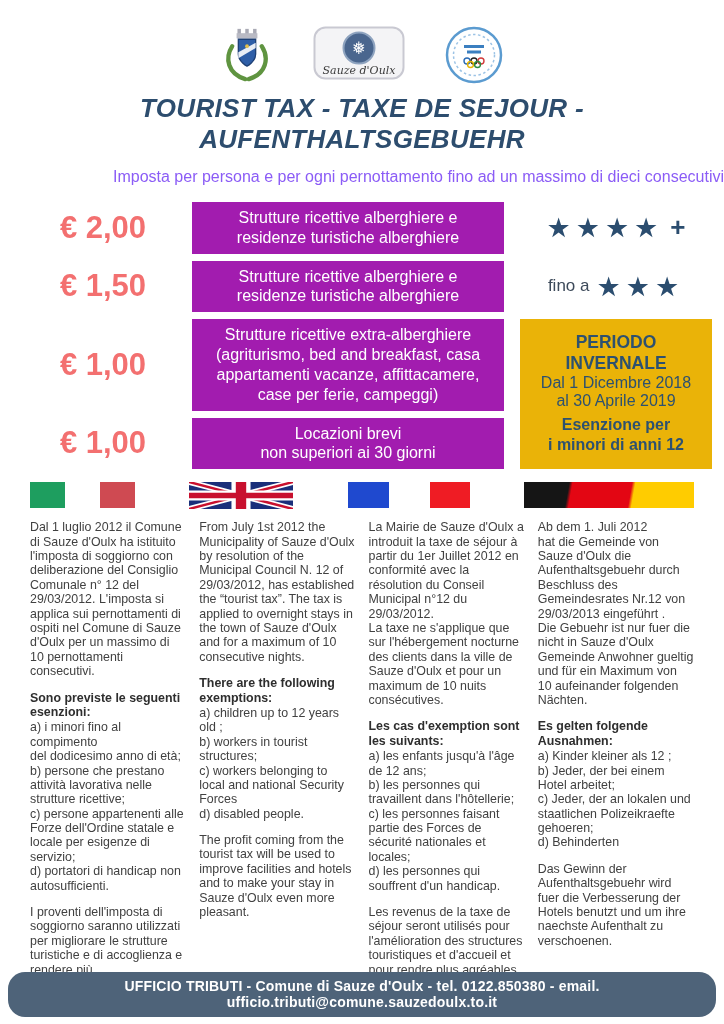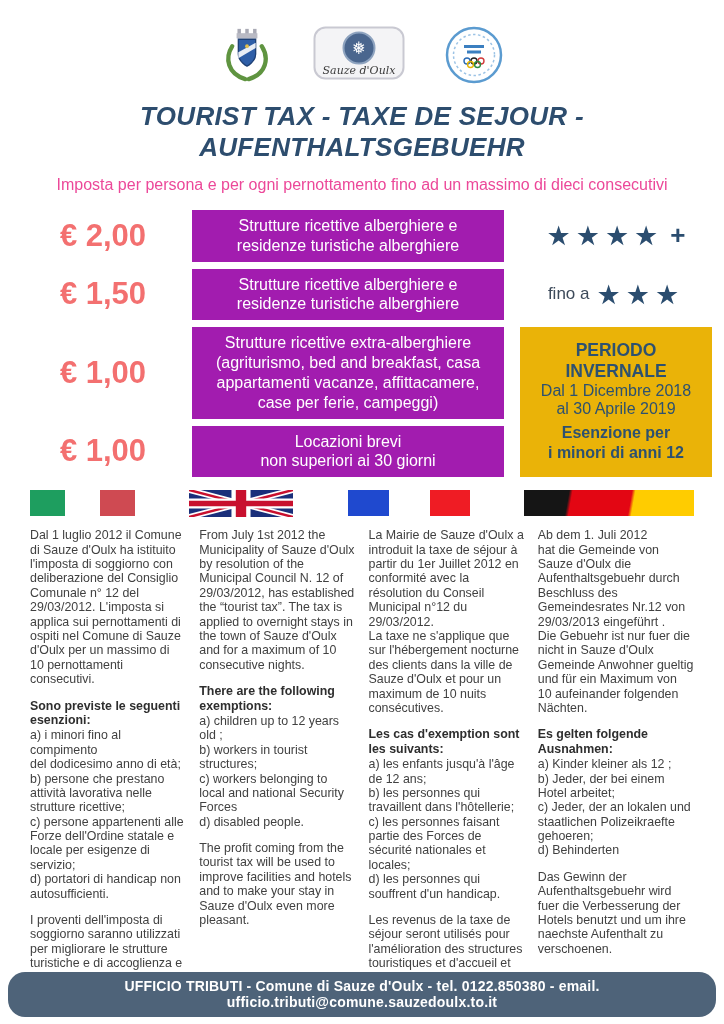--- a/index.html
+++ b/index.html
@@ -2,22 +2,22 @@
 <html><head>
 <meta charset="utf-8">
 <style>
   html,body { margin:0; padding:0; background:#ffffff; }
   body { font-family:"Liberation Sans","DejaVu Sans",sans-serif; }
   .page { position:relative; width:724px; height:1024px; margin:0 auto; background:#fff; overflow:hidden; }
 
   
   .logos { display:flex; justify-content:center; align-items:flex-end; gap:40px; padding-top:22px; height:62px; }
   .page-title { text-align:center; color:#f05c5c; font-weight:bold; font-size:30px; letter-spacing:.5px; margin-top:9px; }
-  .page-subtitle { text-align:center; color:#2d4d6e; font-weight:bold; font-style:italic; font-size:26px; margin-top:17px; letter-spacing:.3px; }
-  .tagline { text-align:center; color:#ec4899; font-size:16px; margin-top:13px; }
+  .page-subtitle { text-align:center; color:#2d4d6e; font-weight:bold; font-style:italic; font-size:26px; margin-top:9px; letter-spacing:.3px; }
+  .tagline { text-align:right; color:#8b5cf6; font-size:16px; margin-top:13px; }
 
   
   .rates { display:grid; grid-template-columns:146px 312px 192px; column-gap:16px; row-gap:7px; padding:16px 28px 0 30px; }
   .price { color:#f37070; font-size:31px; font-weight:bold; display:flex; align-items:center; justify-content:center; }
   .desc { background:#a21caf; color:#fff; font-size:16px; line-height:1.24; display:flex; align-items:center; justify-content:center; text-align:center; white-space:pre-line; padding:6px 4px; }
   .starcell { display:flex; align-items:center; justify-content:center; color:#2b4d6f; gap:7px; }
   .stars { font-size:27px; letter-spacing:5px; font-family:"DejaVu Sans",sans-serif; }
   .star-plus { font-size:26px; font-weight:bold; }
   .fino-a { font-size:17px; color:#3d4a5a; }
   .winter { grid-column:3; grid-row:3 / span 2; background:#eab308; color:#2d5170; text-align:center; padding:13px 8px 10px; display:flex; flex-direction:column; }

